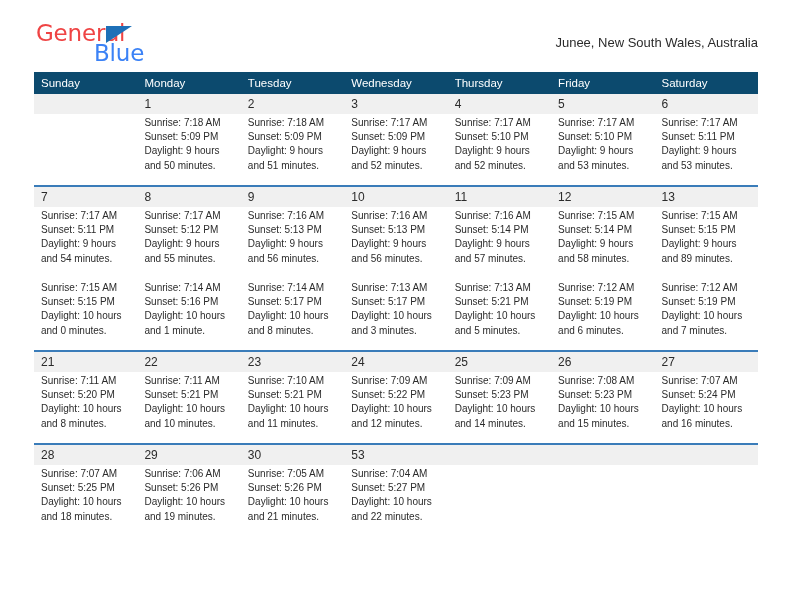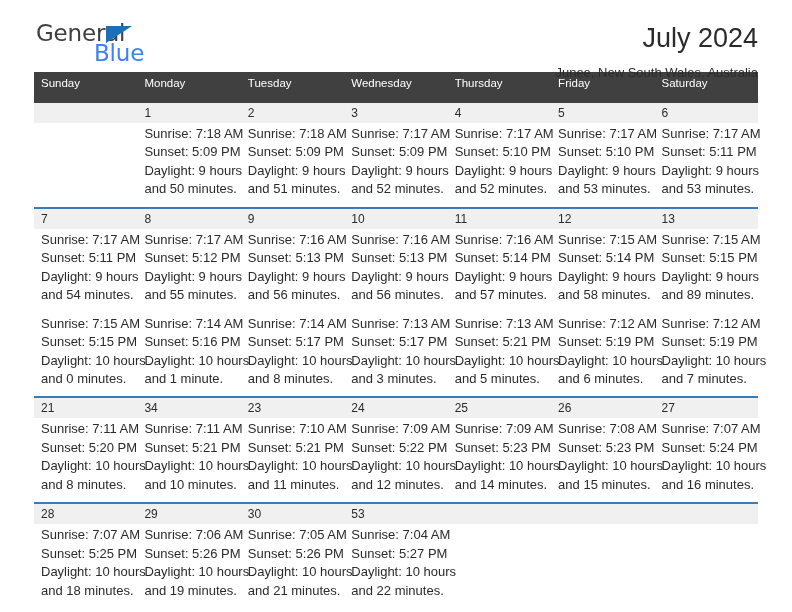--- a/index.html
+++ b/index.html
@@ -37,21 +37,21 @@
     height: 48px;
     line-height: 1;
     user-select: none;
   }
   .logo-general {
     position: absolute;
     left: 2px;
     top: 0px;
     font-size: 23px;
     letter-spacing: -0.2px;
-    color: #404040;
+    color: #ef4444;
     font-family: "DejaVu Sans", sans-serif;
   }
   .logo-triangle {
     position: absolute;
     left: 72px;
     top: 4px;
     width: 0;
     height: 0;
     border-left: 26px solid #1d70b8;
     border-bottom: 17px solid transparent;
@@ -83,45 +83,45 @@
     line-height: 1.1;
   }
 
   
   .calendar {
     width: 724px;
     border-collapse: collapse;
     table-layout: fixed;
   }
   .calendar th {
-    background: #404040;
+    background: #0c4a6e;
     color: #ffffff;
     font-weight: normal;
     font-size: 11.5px;
     text-align: left;
-    padding: 5px 0 14px 7px;
+    padding: 5px 0 5px 7px;
     height: 20px;
     box-sizing: border-box;
   }
   .daynum-row td {
     background: #f0f0f0;
     border-top: 2px solid #3a7cb9;
     font-size: 12px;
     color: #2b2b2b;
     padding: 3px 0 3px 7px;
     height: 17px;
     box-sizing: border-box;
     vertical-align: top;
   }
   .daynum-row.first td {
     border-top: none;
   }
   .info-row td {
     background: #ffffff;
-    font-size: 13px;
+    font-size: 10px;
     color: #2b2b2b;
     padding: 2px 6px 8px 7px;
     height: 72px;
     box-sizing: border-box;
     vertical-align: top;
     line-height: 1.42;
   }
   .info-row td .line {
     white-space: nowrap;
   }
@@ -140,21 +140,20 @@
 
   <div class="header">
 
     <div class="logo">
       <span class="logo-general">General</span>
       <span class="logo-triangle"></span>
       <span class="logo-blue">Blue</span>
     </div>
 
     <div class="title-block">
-      <h1 class="cal-title">July 2024</h1>
       <div class="cal-subtitle">Junee, New South Wales, Australia</div>
     </div>
 
   </div>
 
   <table class="calendar">
     <thead>
       <tr>
         <th>Sunday</th>
         <th>Monday</th>
@@ -306,21 +305,21 @@
           </td>
           <td>
             <div class="line">Sunrise: 7:12 AM</div>
             <div class="line">Sunset: 5:19 PM</div>
             <div class="line">Daylight: 10 hours</div>
             <div class="line">and 7 minutes.</div>
           </td>
         </tr>
         <tr class="daynum-row">
           <td>21</td>
-          <td>34</td>
+          <td>22</td>
           <td>23</td>
           <td>24</td>
           <td>25</td>
           <td>26</td>
           <td>27</td>
         </tr>
         <tr class="info-row">
           <td>
             <div class="line">Sunrise: 7:11 AM</div>
             <div class="line">Sunset: 5:20 PM</div>

